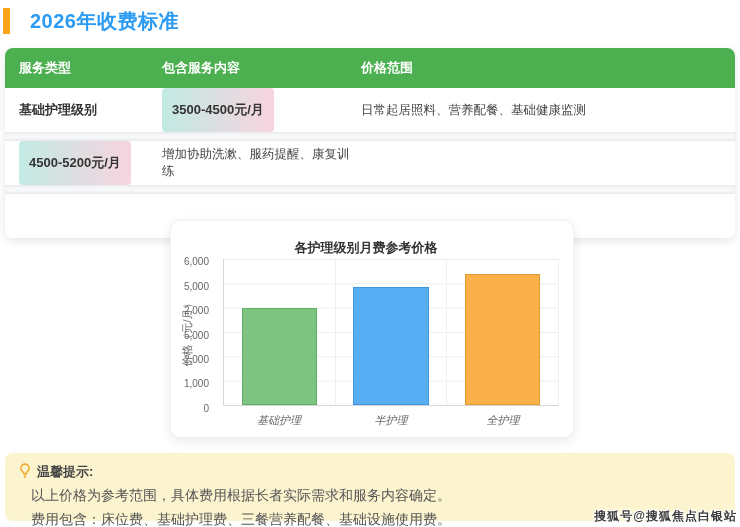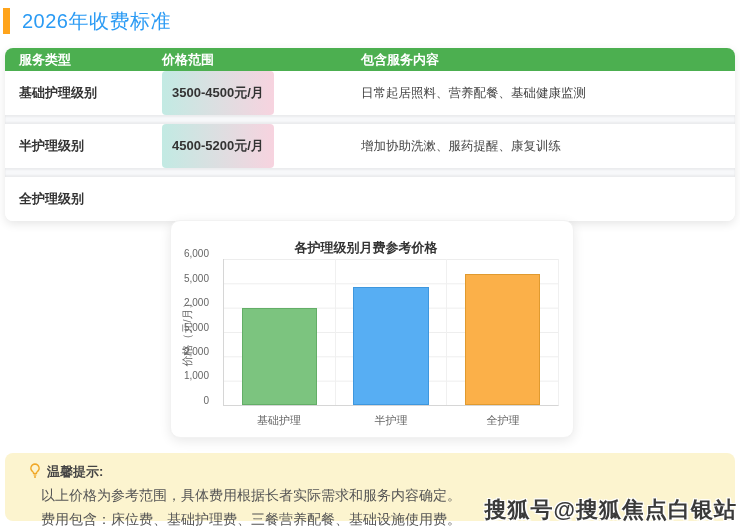--- a/index.html
+++ b/index.html
@@ -6,31 +6,31 @@
   html,body { margin:0; padding:0; }
   body {
     width:740px; height:527px; position:relative; overflow:hidden;
     background:#ffffff;
     font-family:"Liberation Sans","DejaVu Sans",sans-serif;
   }
 
   
   .page-header { display:flex; align-items:center; gap:12px; margin:7px 0 0 3px; height:28px; }
   .accent-bar { width:7px; height:26px; background:#FFA41B; }
-  .page-title { font-size:20px; font-weight:normal; color:#2B9BF4; margin:0; letter-spacing:0.5px; }
+  .page-title { font-size:20px; font-weight:bold; color:#2B9BF4; margin:8px; letter-spacing:0.5px; }
 
   
   .table-card {
     position:absolute; left:5px; right:5px; top:48px;
     background:#fff; border-radius:8px; overflow:hidden;
     box-shadow:0 3px 10px rgba(0,0,0,0.10);
   }
   .thead {
     display:grid; grid-template-columns:143px 199px 1fr; align-items:center;
-    height:23px; padding-left:14px;
+    height:40px; padding-left:14px;
     background:#4CAF50; color:#fff; font-size:13px; font-weight:bold;
   }
   .trow {
     display:grid; grid-template-columns:143px 199px 1fr; align-items:center;
     height:44px; padding-left:14px; background:#fff; font-size:13px; color:#333;
   }
   .row-sep {
     height:9px; background:#f7f8fa;
     box-shadow:inset 0 2px 2px rgba(0,0,0,0.05), inset 0 -2px 2px rgba(0,0,0,0.05);
   }
@@ -55,79 +55,77 @@
   .plot {
     position:absolute; left:52px; top:38px; width:336px; height:147px;
     border-left:1px solid #d6d6d6; border-bottom:1px solid #d6d6d6; border-right:1px solid #f0f0f0;
     background-image:linear-gradient(to bottom,#ededed 1px,transparent 1px);
     background-size:100% calc(100% / 6);
     display:flex;
   }
   .plot-col { flex:1; position:relative; }
   .plot-col:not(:last-child) { border-right:1px solid #f0f0f0; }
   .bar { position:absolute; bottom:0; left:16%; width:68%; border:1px solid transparent; }
-  .yticks { position:absolute; left:0; top:32px; width:46px; height:147px;text-decoration:underline; }
+  .yticks { position:absolute; left:0; top:40px; width:46px; height:147px;text-decoration:underline; }
   .ytick { position:absolute; right:8px; transform:translateY(-50%); font-size:10px; color:#666; }
   .ytick:nth-child(1){top:0%} .ytick:nth-child(2){top:16.667%} .ytick:nth-child(3){top:33.333%}
   .ytick:nth-child(4){top:50%} .ytick:nth-child(5){top:66.667%} .ytick:nth-child(6){top:83.333%}
   .ytick:nth-child(7){top:100%}
   .ylabel {
     position:absolute; left:16px; top:111px; white-space:nowrap;
     transform:translate(-50%,-50%) rotate(-90deg);
     font-size:11px; color:#666;
   }
   .xlabels { position:absolute; left:52px; top:192px; width:336px; display:flex; }
-  .xlabel { flex:1; text-align:center; font-size:11px; color:#666; }
+  .xlabel { flex:1; text-align:center; font-size:11px; color:#666;font-style:italic; }
 
   
   .notice {
     position:absolute; left:5px; right:5px; top:453px; height:68px;
-    background:#FCF4CF; border-radius:8px; padding:10px 24px;
+    background:#FCF4CF; border-radius:8px; padding:10px 14px;
   }
   .notice-title-row { display:flex; align-items:center; gap:6px; font-size:13px; font-weight:bold; color:#444; }
   .notice p { margin:6px 12px 0; font-size:14px; color:#555; }
 
   
   .watermark {
     position:absolute; right:3px; bottom:2px;
-    font-size:22px; font-weight:bold; color:#3A3A3A; letter-spacing:1px;
+    font-size:12px; font-weight:bold; color:#3A3A3A; letter-spacing:1px;
     text-shadow:-1px -1px 0 #fff, 1px -1px 0 #fff, -1px 1px 0 #fff, 1px 1px 0 #fff, 2px 2px 1px rgba(255,255,255,0.7);
   }
 </style>
 </head>
 <body>
 
 <div class="page-header">
   <div class="accent-bar"></div>
   <h1 class="page-title">2026年收费标准</h1>
 </div>
 
 <section class="table-card">
   <div class="thead">
     <div>服务类型</div>
+    <div>包含服务内容</div>
     <div>价格范围</div>
-    <div>包含服务内容</div>
   </div>
 
   <div class="trow">
     <div class="cell-type">基础护理级别</div>
     <div><span class="badge">3500-4500元/月</span></div>
     <div class="cell-content">日常起居照料、营养配餐、基础健康监测</div>
   </div>
   <div class="row-sep"></div>
 
   <div class="trow">
-    <div class="cell-type">半护理级别</div>
     <div><span class="badge">4500-5200元/月</span></div>
     <div class="cell-content">增加协助洗漱、服药提醒、康复训练</div>
   </div>
   <div class="row-sep"></div>
 
   <div class="trow">
-    <div class="cell-type">全护理级别</div>
   </div>
 </section>
 
 <section class="chart-card">
   <div class="chart-title">各护理级别月费参考价格</div>
 
   <div class="ylabel">价格（元/月）</div>
 
   <div class="yticks">
     <span class="ytick">6,000</span>

